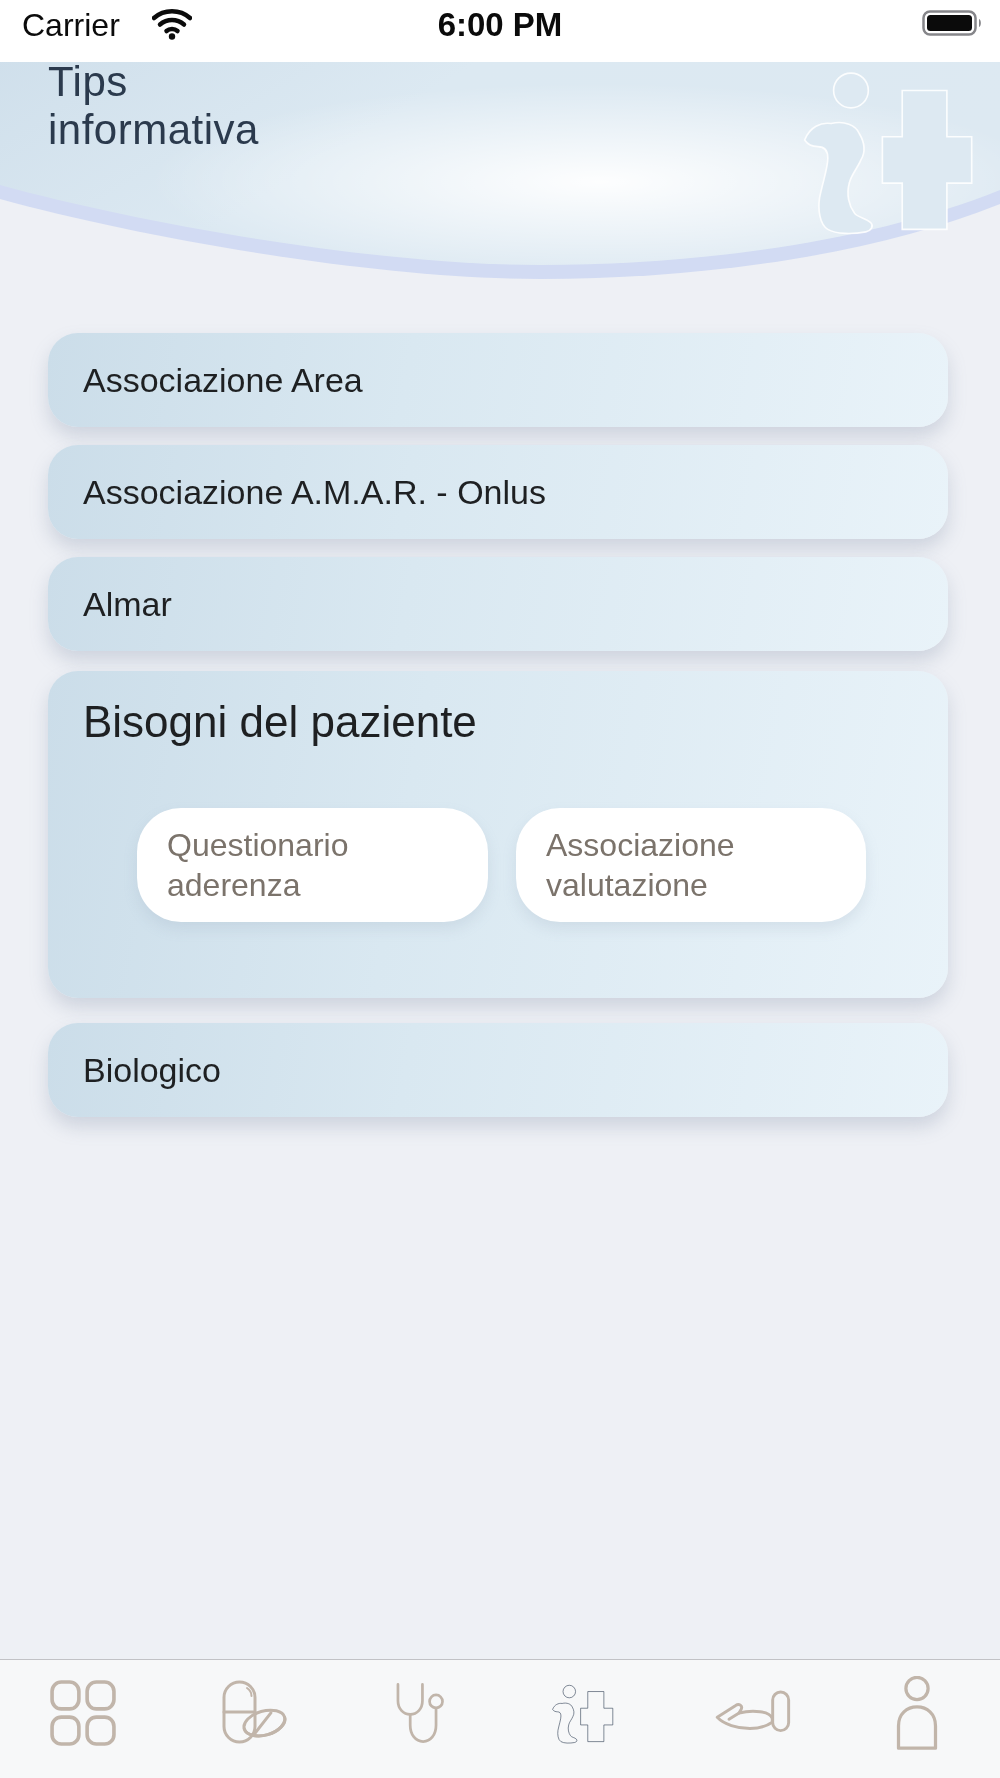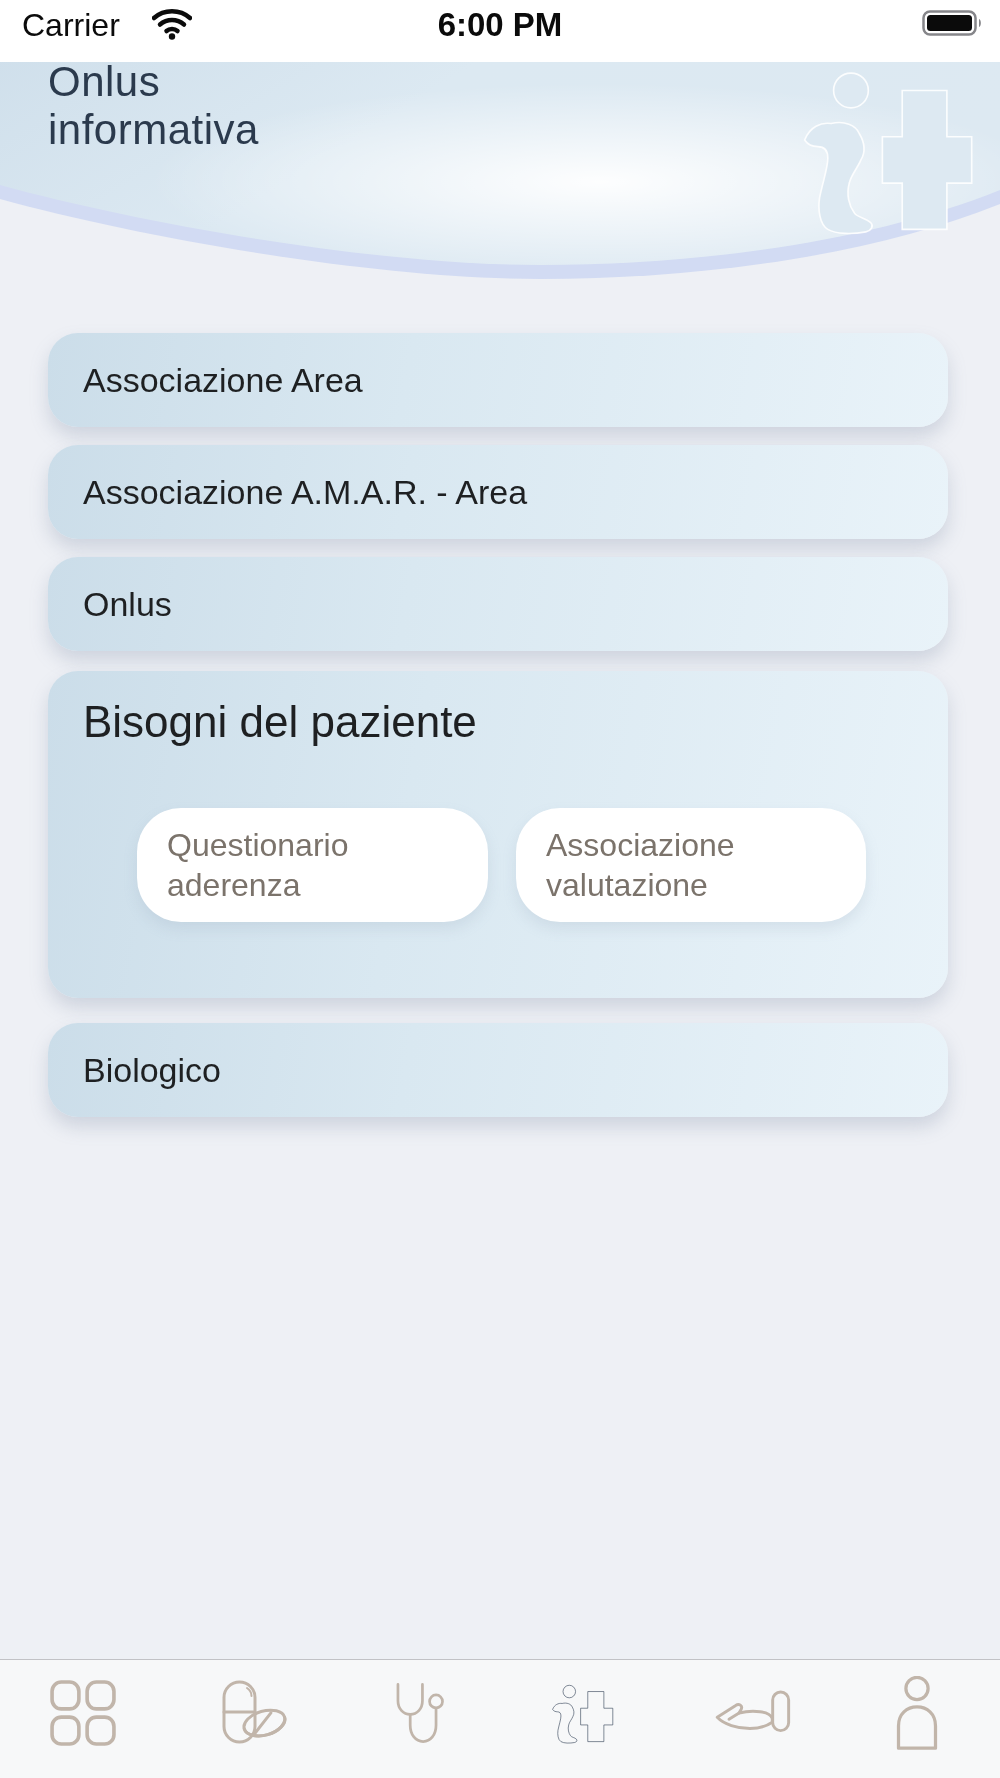--- a/index.html
+++ b/index.html
@@ -108,36 +108,36 @@
     <radialGradient id="glow" cx="0.60" cy="0.62" r="0.45">
       <stop offset="0" stop-color="#ffffff" stop-opacity="0.95"></stop>
       <stop offset="1" stop-color="#ffffff" stop-opacity="0"></stop>
     </radialGradient>
   </defs>
   <path d="M0,0 H1000 V158 C870,210 700,233 540,233 C380,233 150,194 0,153 Z" fill="#ced8f3" opacity="0.9"></path>
   <path d="M0,0 H1000 V144 C870,196 700,219 540,219 C380,219 150,180 0,139 Z" fill="url(#hg)"></path>
   <path d="M0,0 H1000 V144 C870,196 700,219 540,219 C380,219 150,180 0,139 Z" fill="url(#glow)"></path>
 </svg>
 
-<div class="page-title">Onlus informativa</div>
+<div class="page-title">Tips informativa</div>
 
 <svg class="header-icon info-sym hdr-info" width="182" height="172">
   <use href="#sym-info-plus"></use>
 </svg>
 
 <div class="card card-1">
   <span class="card-label">Associazione Area</span>
 </div>
 
 <div class="card card-2">
-  <span class="card-label">Associazione A.M.A.R. - Area</span>
+  <span class="card-label">Associazione A.M.A.R. - Onlus</span>
 </div>
 
 <div class="card card-3">
-  <span class="card-label">Onlus</span>
+  <span class="card-label">Almar</span>
 </div>
 
 <div class="card card-group">
   <div class="group-title">Bisogni del paziente</div>
   <div class="sub-btn sub-btn-1">
     <span class="sub-btn-label">Questionario aderenza</span>
   </div>
   <div class="sub-btn sub-btn-2">
     <span class="sub-btn-label">Associazione valutazione</span>
   </div>

